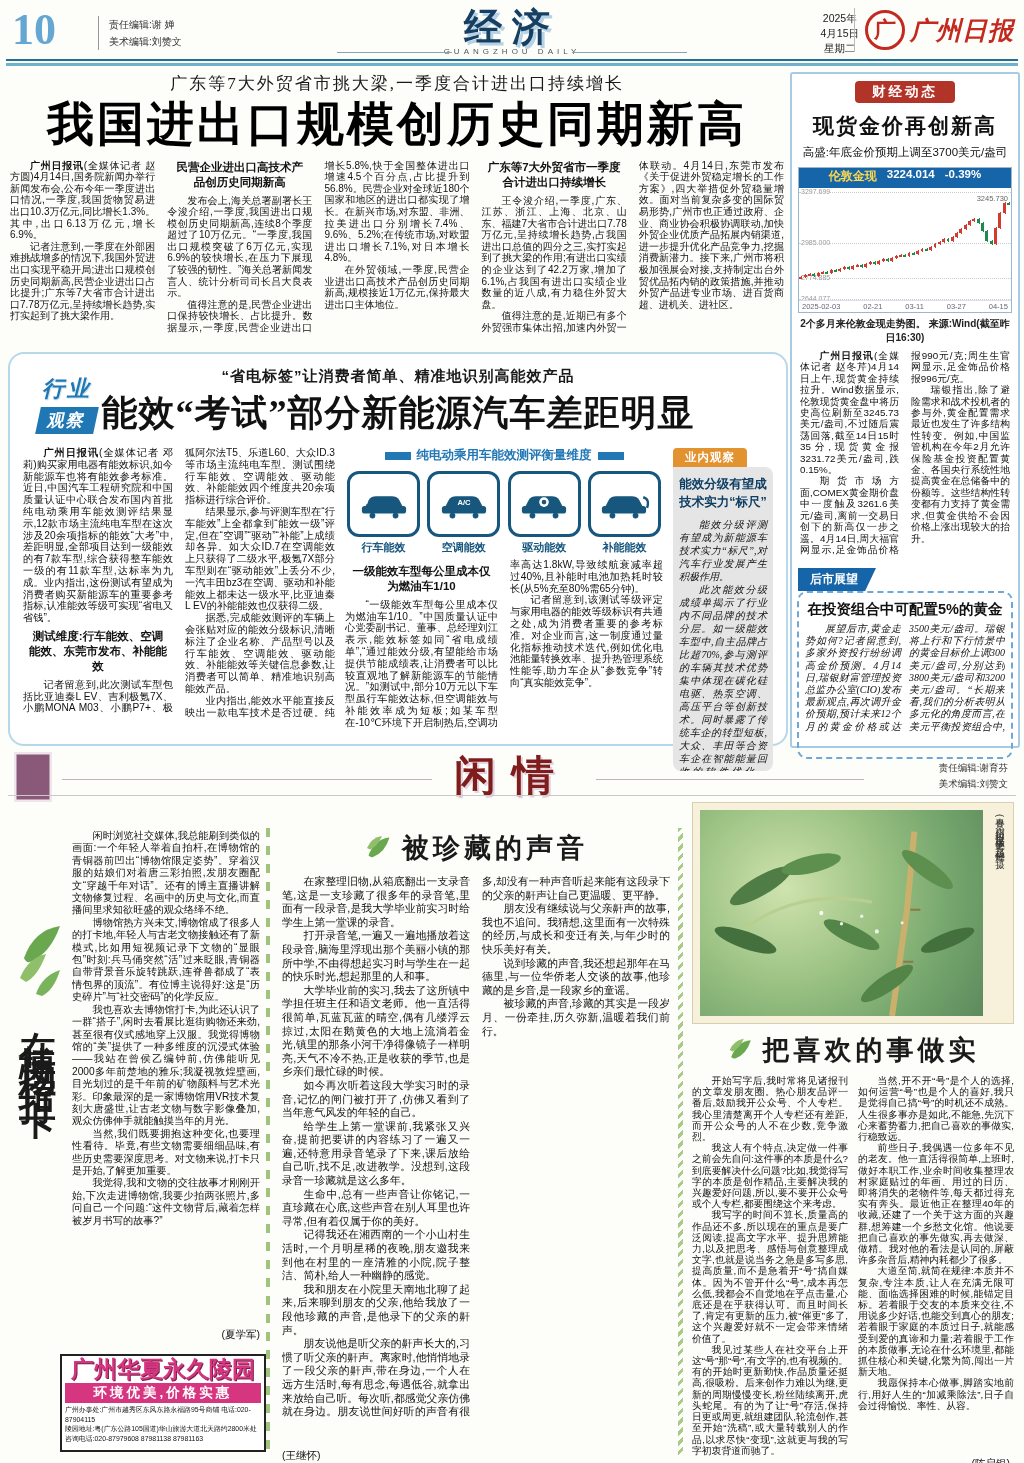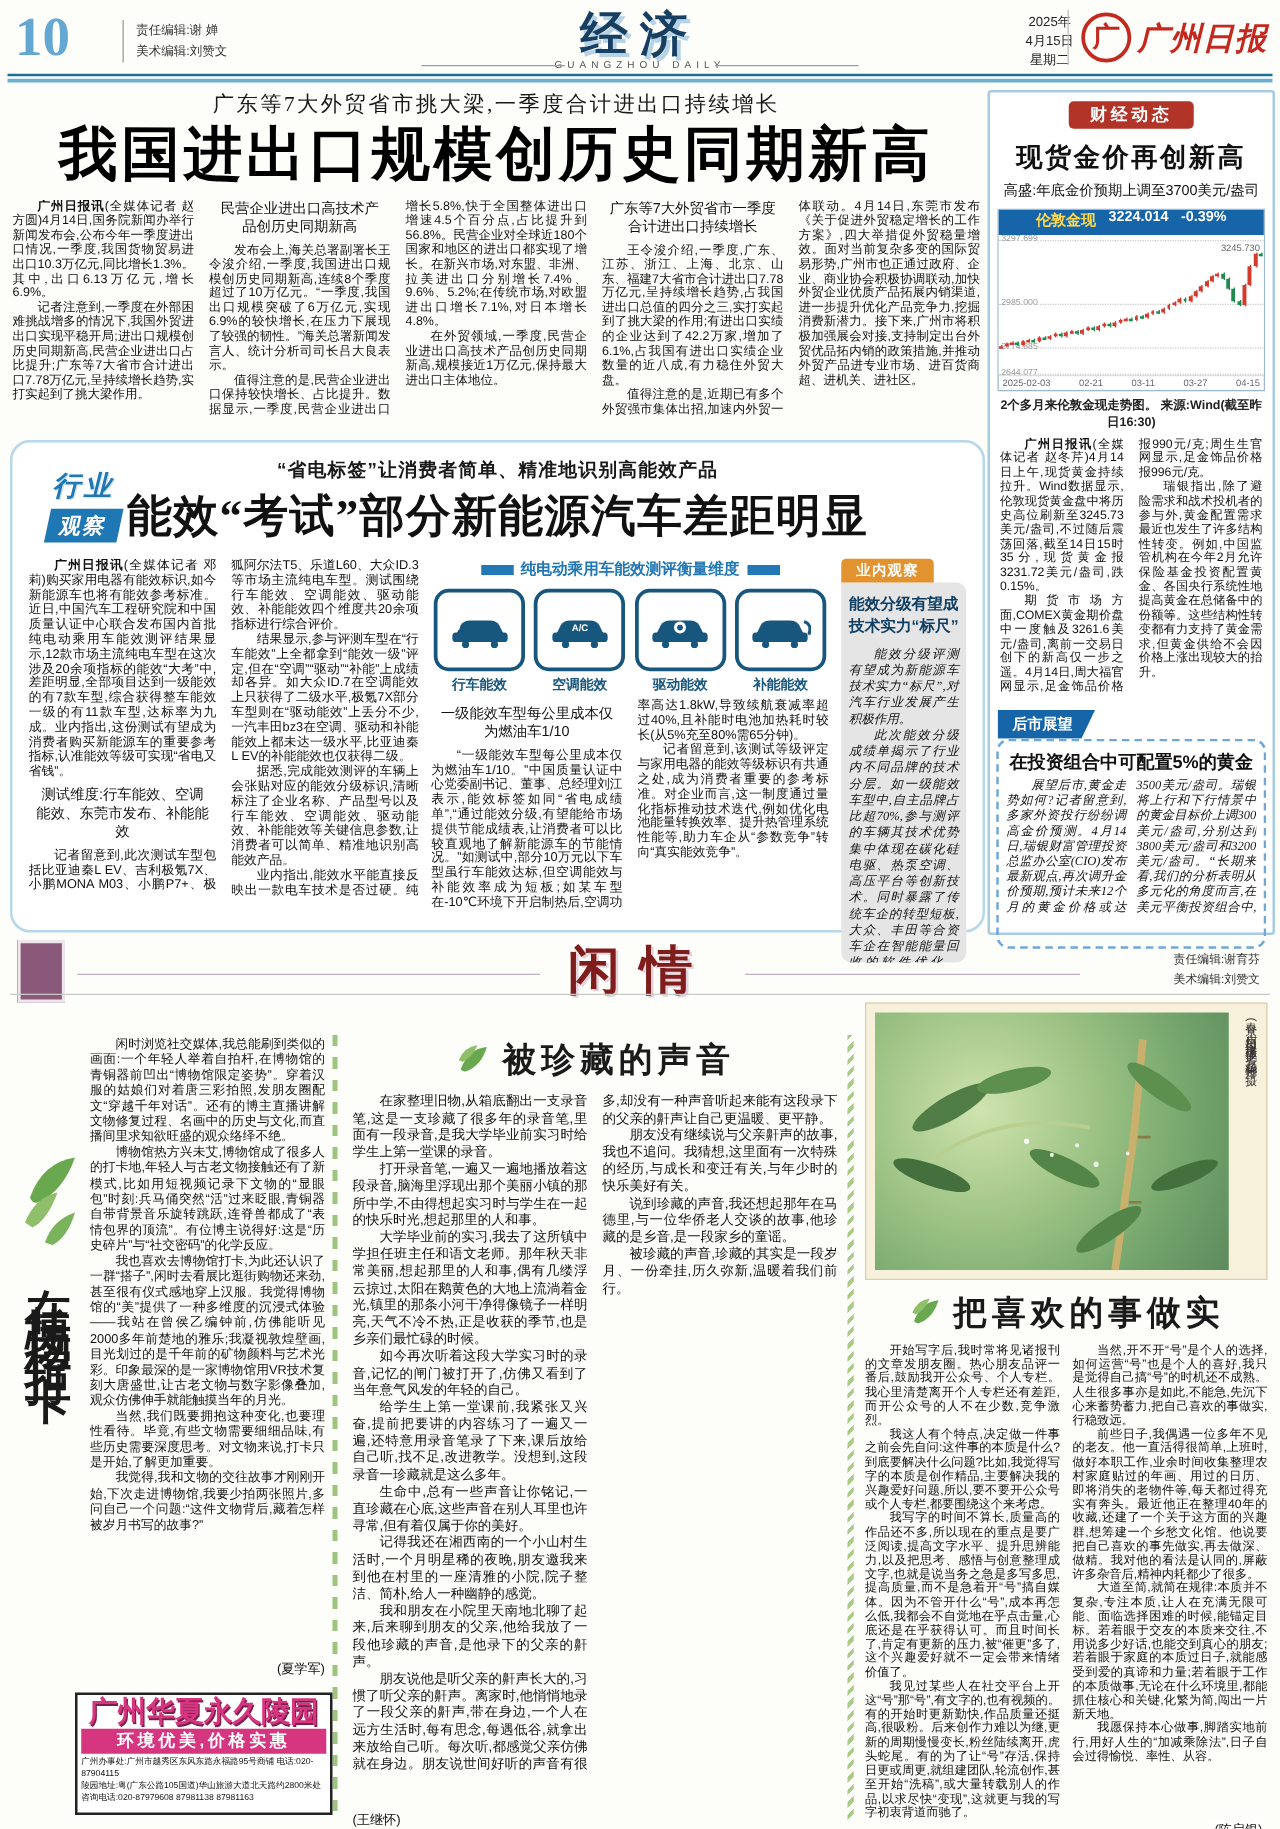--- a/index.html
+++ b/index.html
@@ -19,21 +19,21 @@
                font:900 22px "Liberation Serif",serif;display:flex;align-items:center;justify-content:center;}
   .masthead-text{color:#c4291f;font:italic 900 25px "DejaVu Serif",serif;letter-spacing:1px;}
   .rule-a{top:59px;left:6px;right:6px;height:2px;background:#1e6f95;}
   .rule-b{top:63px;left:6px;right:6px;height:3px;background:#6fb0cd;}
   
   .topstory{left:10px;top:72px;width:774px;}
   .kicker{text-align:center;font-size:17px;letter-spacing:2px;color:#1a1a1a;font-family:"Liberation Serif",serif;}
   .headline{text-align:center;font:900 47px/1.12 "Liberation Serif",serif;letter-spacing:3px;color:#000;margin-top:3px;}
   .flow{column-gap:12px;column-fill:auto;text-align:justify;}
   .flow-p{margin:0;text-indent:2em;}
-  .flow-sub{font-weight:normal;text-align:center;margin:5px 6px;font-size:11.5px;line-height:1.3;}
+  .flow-sub{font-weight:bold;text-align:center;margin:5px 6px;font-size:11.5px;line-height:1.3;}
   .ts-body{margin-top:9px;column-count:5;height:178px;overflow:hidden;font-size:10px;line-height:11.6px;}
   
   .sidebar{left:790px;top:72px;width:226px;height:672px;border:2px solid #a7cbe3;background:#fff;border-radius:3px;}
   .fin-badge{margin:7px auto 0;width:100px;background:#b23429;color:#fff;text-align:center;
              font-weight:bold;font-size:13.5px;letter-spacing:3px;padding:2px 0;border-radius:4px;}
   .fin-headline{text-align:center;font:900 21px "Liberation Serif",serif;margin-top:9px;letter-spacing:2px;}
   .fin-deck{text-align:center;font-size:11.5px;margin-top:5px;color:#111;}
   .chartbox{margin:7px 6px 0;border:1px solid #9bb8cc;}
   .chart-header{background:#1565a8;height:20px;display:flex;align-items:flex-start;justify-content:center;gap:10px;}
   .chart-title{color:#ffd84d;font-weight:bold;font-size:12px;}
@@ -421,21 +421,21 @@
       <svg width="30" height="30" viewBox="0 0 40 40">
           <path d="M6 30 Q14 8 34 6 Q28 26 12 32 Q9 33 6 30Z" fill="#6aa84f"></path>
           <path d="M4 20 Q10 6 24 4 Q18 18 8 22Z" fill="#8fbf6a"></path>
         </svg>
     </span>
     <span class="art-title">被珍藏的声音</span>
   </div>
   <div class="voice-cols flow">
       <p class="flow-p">在家整理旧物,从箱底翻出一支录音笔,这是一支珍藏了很多年的录音笔,里面有一段录音,是我大学毕业前实习时给学生上第一堂课的录音。</p>
       <p class="flow-p">打开录音笔,一遍又一遍地播放着这段录音,脑海里浮现出那个美丽小镇的那所中学,不由得想起实习时与学生在一起的快乐时光,想起那里的人和事。</p>
-      <p class="flow-p">大学毕业前的实习,我去了这所镇中学担任班主任和语文老师。那年秋天非常美丽,想起那里的人和事,偶有几缕浮云掠过,太阳在鹅黄色的大地上流淌着金光,镇里的那条小河干净得像镜子一样明亮,天气不冷不热,正是收获的季节,也是乡亲们最忙碌的时候。</p>
+      <p class="flow-p">大学毕业前的实习,我去了这所镇中学担任班主任和语文老师。他一直活得很简单,瓦蓝瓦蓝的晴空,偶有几缕浮云掠过,太阳在鹅黄色的大地上流淌着金光,镇里的那条小河干净得像镜子一样明亮,天气不冷不热,正是收获的季节,也是乡亲们最忙碌的时候。</p>
       <p class="flow-p">如今再次听着这段大学实习时的录音,记忆的闸门被打开了,仿佛又看到了当年意气风发的年轻的自己。</p>
       <p class="flow-p">给学生上第一堂课前,我紧张又兴奋,提前把要讲的内容练习了一遍又一遍,还特意用录音笔录了下来,课后放给自己听,找不足,改进教学。没想到,这段录音一珍藏就是这么多年。</p>
       <p class="flow-p">生命中,总有一些声音让你铭记,一直珍藏在心底,这些声音在别人耳里也许寻常,但有着仅属于你的美好。</p>
       <p class="flow-p">记得我还在湘西南的一个小山村生活时,一个月明星稀的夜晚,朋友邀我来到他在村里的一座清雅的小院,院子整洁、简朴,给人一种幽静的感觉。</p>
       <p class="flow-p">我和朋友在小院里天南地北聊了起来,后来聊到朋友的父亲,他给我放了一段他珍藏的声音,是他录下的父亲的鼾声。</p>
       <p class="flow-p">朋友说他是听父亲的鼾声长大的,习惯了听父亲的鼾声。离家时,他悄悄地录了一段父亲的鼾声,带在身边,一个人在远方生活时,每有思念,每遇低谷,就拿出来放给自己听。每次听,都感觉父亲仿佛就在身边。朋友说世间好听的声音有很多,却没有一种声音听起来能有这段录下的父亲的鼾声让自己更温暖、更平静。</p>
       <p class="flow-p">朋友没有继续说与父亲鼾声的故事,我也不追问。我猜想,这里面有一次特殊的经历,与成长和变迁有关,与年少时的快乐美好有关。</p>
       <p class="flow-p">说到珍藏的声音,我还想起那年在马德里,与一位华侨老人交谈的故事,他珍藏的是乡音,是一段家乡的童谣。</p>
       <p class="flow-p">被珍藏的声音,珍藏的其实是一段岁月、一份牵挂,历久弥新,温暖着我们前行。</p>
     </div>

